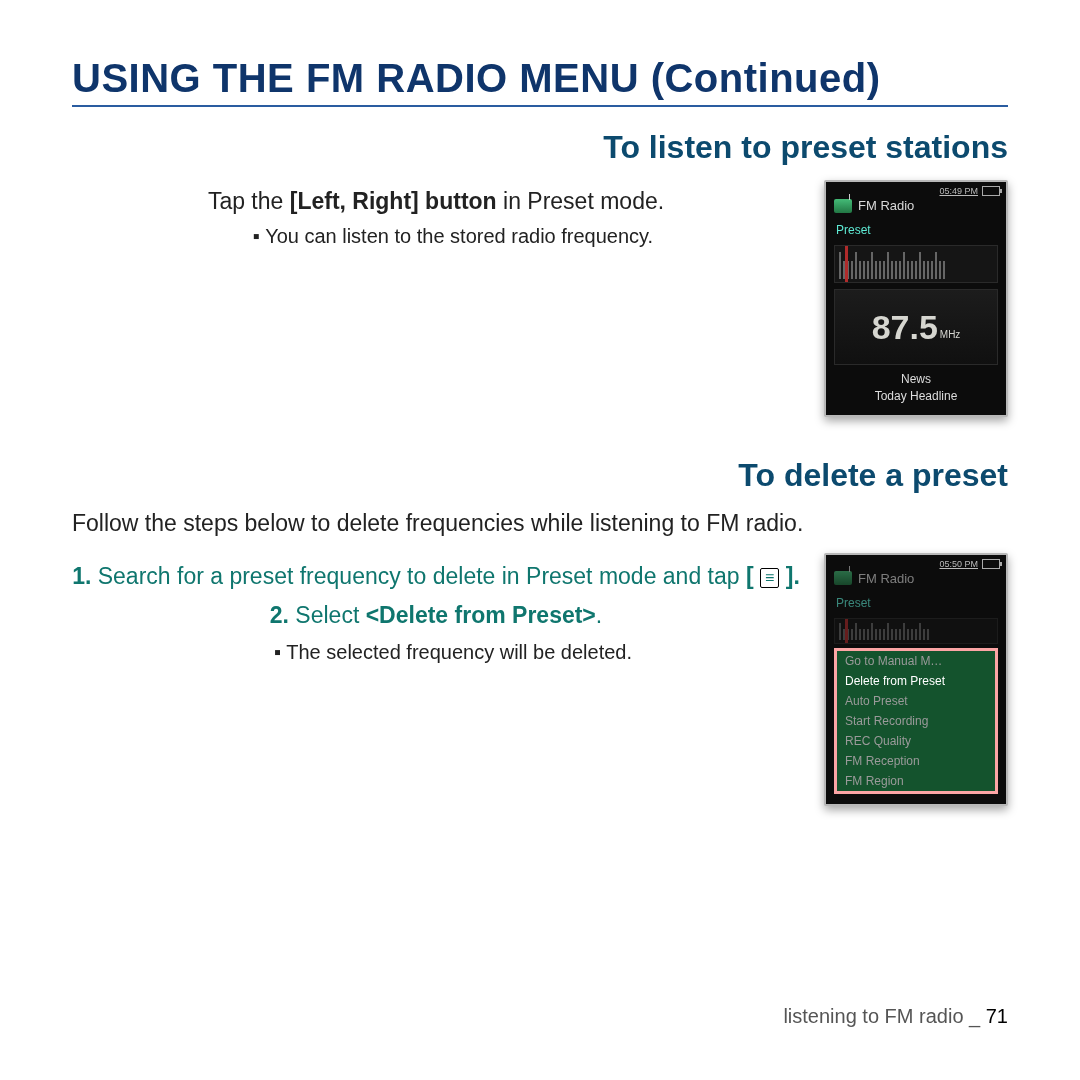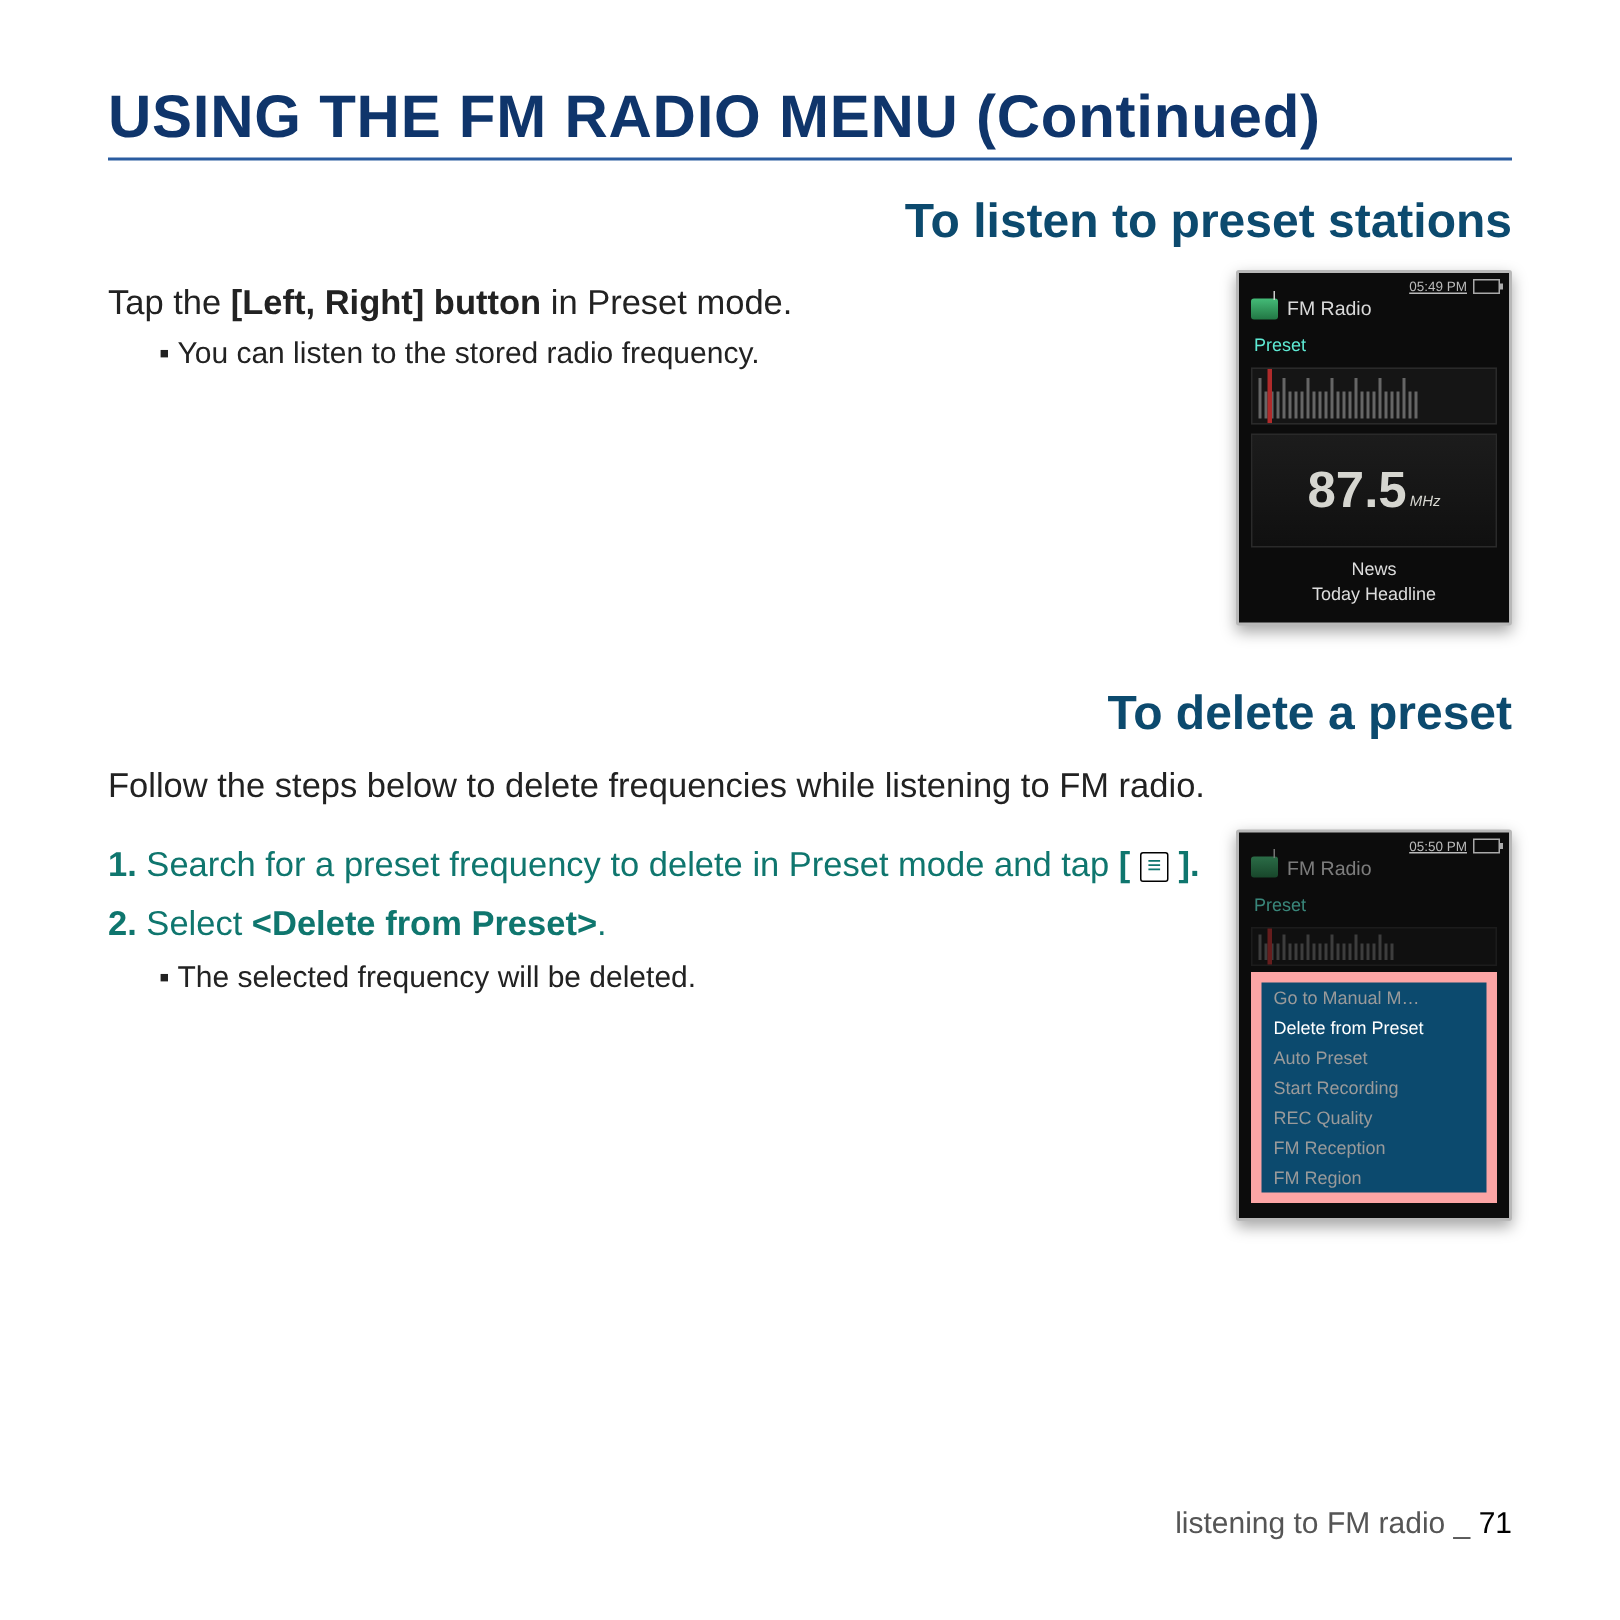--- a/index.html
+++ b/index.html
@@ -56,20 +56,21 @@
     line-height: 1.35;
   }
   .bold { font-weight: bold; }
   .row {
     display: flex;
     align-items: flex-start;
     gap: 24px;
   }
   .textcol {
     flex: 1;
+    text-align: center;
   }
   .device {
     width: 180px;
     background: #0c0c0c;
     border: 2px solid #b8b8b8;
     border-radius: 2px;
     box-shadow: 0 4px 10px rgba(0,0,0,0.35);
     color: #e7e7e7;
     position: relative;
     font-family: Arial, sans-serif;
@@ -135,34 +136,34 @@
     margin: 6px 8px;
     height: 74px;
     background: linear-gradient(#1c1c1c, #101010);
     border: 1px solid #2a2a2a;
     display: flex;
     align-items: center;
     justify-content: center;
     color: #d6d6d0;
   }
   .freq-num { font-size: 34px; font-weight: 700; }
-  .freq-unit { font-size: 10px; margin-left: 2px; margin-top: 14px; font-style: italic; }
+  .freq-unit { font-size: 10px; margin-left: 2px; margin-top: 14px; }
   .dev-info {
     text-align: center;
     font-size: 12px;
     color: #ddd;
     margin-top: 4px;
     line-height: 1.4;
   }
 
   
   .dev-menu {
     margin: 4px 8px 0 8px;
-    background: #0c4a6e;
-    border: 7px solid #fca5a5;
+    background: #14532d;
+    border: 3px solid #fca5a5;
     font-size: 12px;
   }
   .dev-menu div {
     padding: 3px 8px;
     color: #9a9a9a;
   }
   .dev-menu div.selected {
     color: #fff;
   }
   .dim { opacity: 0.55; }

